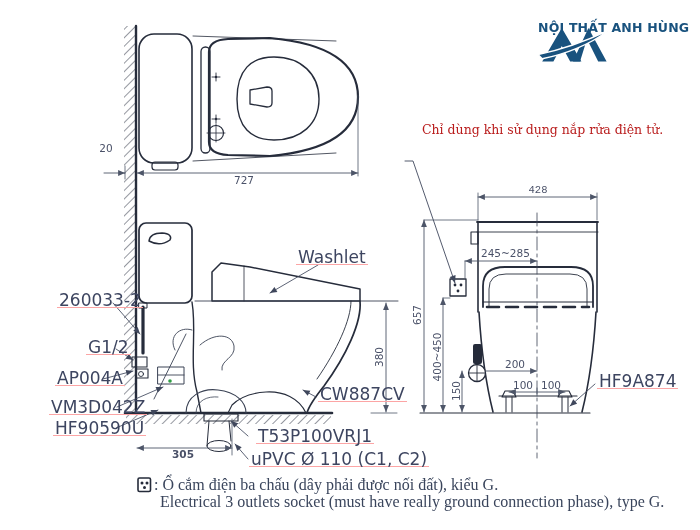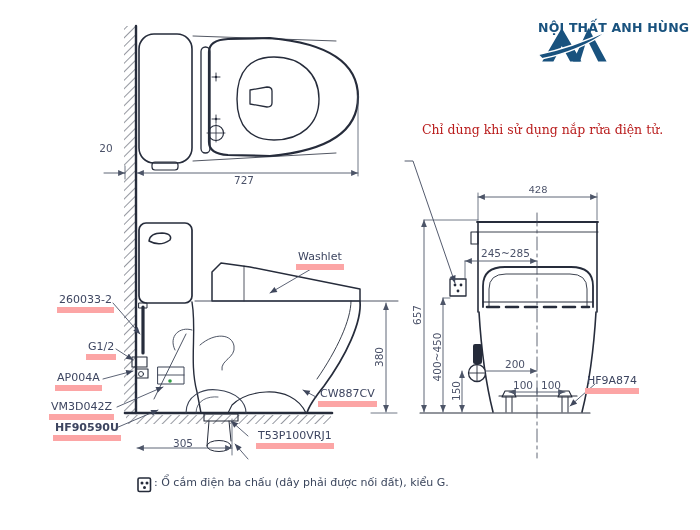--- a/index.html
+++ b/index.html
@@ -1,27 +1,27 @@
 <!DOCTYPE html>
 <html><head>
 <meta charset="utf-8">
 <style>
   html,body{margin:0;padding:0;background:#ffffff;}
   #stage{position:relative;width:700px;height:530px;background:#ffffff;overflow:hidden;
          font-family:"DejaVu Sans",sans-serif;}
   #stage svg{position:absolute;left:0;top:0;}
   .dim{position:absolute;font-size:10.5px;color:#4a5168;text-align:center;white-space:nowrap;line-height:12px;}
   .rot{transform:rotate(-90deg);}
-  .lbl{position:absolute;font-size:11px;color:#3d4560;white-space:nowrap;line-height:12px;
-       border-bottom:6px solid #fca5a5;padding:0 2px 1px 2px;}
+  .lbl{position:absolute;font-size:17px;color:#3d4560;white-space:nowrap;line-height:12px;
+       border-bottom:1px solid #fca5a5;padding:0 2px 1px 2px;}
   .note{position:absolute;left:422px;top:121px;font-family:"DejaVu Serif",serif;
         font-size:12.5px;color:#b91c1c;line-height:17px;white-space:nowrap;}
   .brand{position:absolute;left:538px;top:20px;width:150px;text-align:center;}
   .brand .brand-text{font-size:12.5px;font-weight:bold;color:#19527e;letter-spacing:.2px;white-space:nowrap;}
-  .footer-line{position:absolute;font-size:11px;color:#3a455c;white-space:nowrap;}
+  .footer-line{position:absolute;font-size:16px;color:#3a455c;white-space:nowrap;font-family:Liberation Serif, serif;}
   .footer-icon{position:absolute;left:137px;top:477px;width:15px;height:16px;}
 </style>
 </head>
 <body>
 
 <div id="stage">
 
   <svg width="700" height="530" viewBox="0 0 700 530">
     <defs>
       <marker id="mA" viewBox="0 0 10 10" refX="9.5" refY="5" markerWidth="8.5" markerHeight="8.5" orient="auto-start-reverse">
@@ -201,41 +201,43 @@
     <div>Chỉ dùng khi sử dụng nắp rửa điện tử.</div>
   </div>
 
   <div class="dim" style="left:94px;top:142px;width:24px;">20</div>
   <div class="dim" style="left:228px;top:160px;width:32px;margin-top:14px;">727</div>
 
   <div class="lbl" style="left:57px;top:294px;">260033-2</div>
   <div class="lbl" style="left:86px;top:341px;">G1/2</div>
   <div class="lbl" style="left:55px;top:372px;">AP004A</div>
   <div class="lbl" style="left:49px;top:401px;">VM3D042Z</div>
-  <div class="lbl" style="left:53px;top:422px;font-weight:bold;">HF90590U</div>
+  <div class="lbl" style="left:53px;top:422px;">HF90590U</div>
   <div class="lbl" style="left:296px;top:251px;">Washlet</div>
   <div class="lbl" style="left:318px;top:388px;">CW887CV</div>
   <div class="lbl" style="left:249px;top:430px;margin-left:7px;">T53P100VRJ1</div>
-
-  <div class="dim" style="left:166px;top:437px;width:34px;">305</div>
+  <div class="lbl" style="left:249px;top:453px;">uPVC Ø 110 (C1, C2)</div>
+
+  <div class="dim" style="left:166px;top:448px;width:34px;font-weight:bold;">305</div>
   <div class="dim rot" style="left:361px;top:351px;width:36px;">380</div>
 
   <div class="dim" style="left:521px;top:184px;width:34px;font-family:Liberation Mono, monospace;">428</div>
   <div class="dim" style="left:481px;top:247px;">245~285</div>
   <div class="dim rot" style="left:399px;top:309px;width:36px;">657</div>
   <div class="dim rot" style="left:409px;top:351px;width:56px;">400~450</div>
   <div class="dim rot" style="left:441px;top:385px;width:30px;">150</div>
   <div class="dim" style="left:500px;top:358px;width:30px;">200</div>
   <div class="dim" style="left:509px;top:379px;width:28px;">100</div>
   <div class="dim" style="left:537px;top:379px;width:28px;">100</div>
-  <div class="lbl" style="left:585px;top:375px;">HF9A874</div>
+  <div class="lbl" style="left:597px;top:375px;">HF9A874</div>
 
   <div class="footer-icon">
     <svg width="15" height="16" viewBox="0 0 15 16">
       <rect x="1" y="1" width="12.5" height="13.5" rx="1.5" fill="none" stroke="#252b3a" stroke-width="1.6"></rect>
       <circle cx="5" cy="6" r="1.5" fill="#252b3a"></circle>
       <circle cx="10" cy="6" r="1.5" fill="#252b3a"></circle>
       <circle cx="7.5" cy="10.5" r="1.5" fill="#252b3a"></circle>
     </svg>
   </div>
   <div class="footer-line" style="left:154px;top:476px;">: Ổ cắm điện ba chấu (dây phải được nối đất), kiểu G.</div>
+  <div class="footer-line" style="left:160px;top:493px;">Electrical 3 outlets socket (must have really ground connection phase), type G.</div>
 
 </div>
 
 </body></html>

